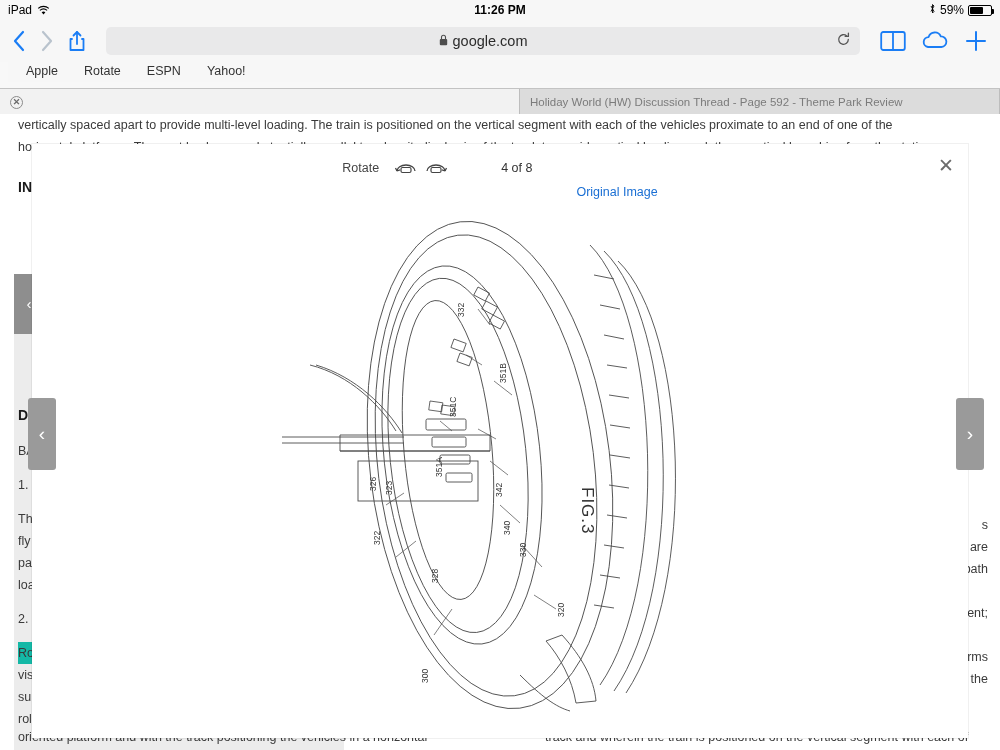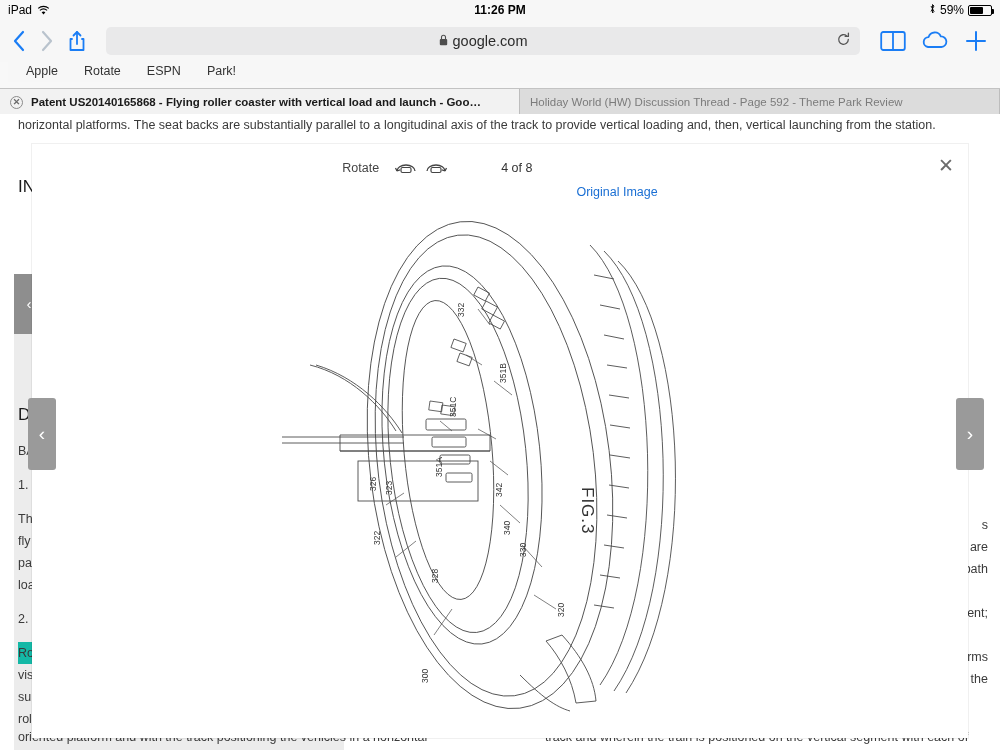--- a/index.html
+++ b/index.html
@@ -109,21 +109,21 @@
   .page-line { white-space: nowrap; overflow: hidden; }
   .gray-block {
     position: absolute; left: 14px; top: 160px; width: 330px; height: 600px;
     background: #ececec;
   }
   .gray-btn {
     position: absolute; left: 14px; top: 160px; width: 30px; height: 60px;
     background: #8e8e8e; color: #fff; font-size: 15px;
     display: flex; align-items: center; justify-content: center;
   }
-  .pg-head { font-weight: normal; color: #1a1a1a; font-size: 17px; }
+  .pg-head { font-weight: bold; color: #1a1a1a; font-size: 14px; }
   .hl { background: #14b8a6; }
 
   
   .overlay {
     position: absolute; left: 32px; top: 144px; width: 936px; height: 594px;
     background: #ffffff;
     box-shadow: 0 0 0 1px rgba(0,0,0,0.06);
   }
   .ov-top {
     position: relative; height: 48px; display: flex; align-items: center;
@@ -232,35 +232,35 @@
       <svg width="24" height="24" viewBox="0 0 24 24">
         <path d="M12 3 L12 21 M3 12 L21 12" stroke="#1a7df5" stroke-width="2" stroke-linecap="round"></path>
       </svg>
     </span>
   </div>
 
   <div class="bookmarks">
     <span>Apple</span>
     <span>Rotate</span>
     <span>ESPN</span>
-    <span>Park!</span>
+    <span>Yahoo!</span>
   </div>
 
   <div class="tabbar">
     <div class="tab active">
       <span class="tab-close">✕</span>
-      <span>Patent US20140165868 - Flying roller coaster with vertical load and launch - Goo…</span>
     </div>
     <div class="tab inactive">
       <span>Holiday World (HW) Discussion Thread - Page 592 - Theme Park Review</span>
     </div>
   </div>
 
   <div class="page">
     <div class="page-pad">
+      <div class="page-line">vertically spaced apart to provide multi-level loading. The train is positioned on the vertical segment with each of the vehicles proximate to an end of one of the</div>
       <div class="page-line">horizontal platforms. The seat backs are substantially parallel to a longitudinal axis of the track to provide vertical loading and, then, vertical launching from the station.</div>
     </div>
 
     <div class="gray-block"></div>
     <div class="gray-btn">‹</div>
 
     <div style="position:absolute; left:18px; top:62px;" class="pg-head">IN</div>
     <div style="position:absolute; left:18px; top:290px;" class="pg-head">D</div>
     <div style="position:absolute; left:18px; top:326px; font-size:12.5px;">BA</div>
 

